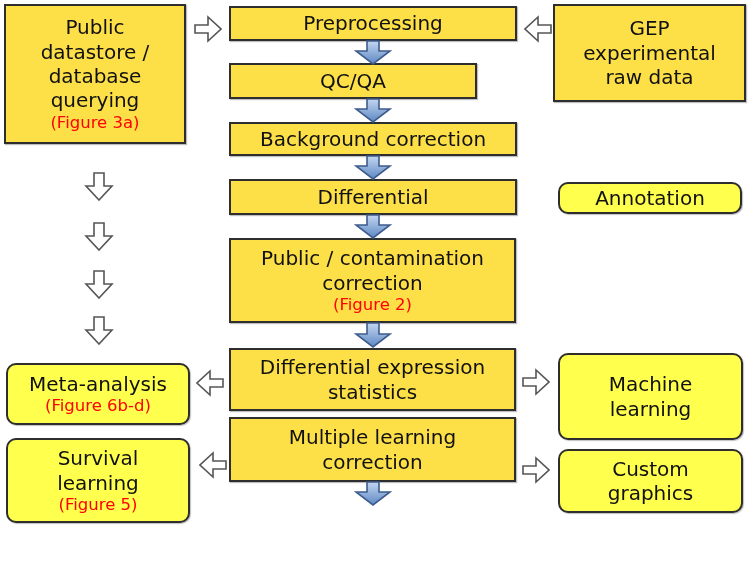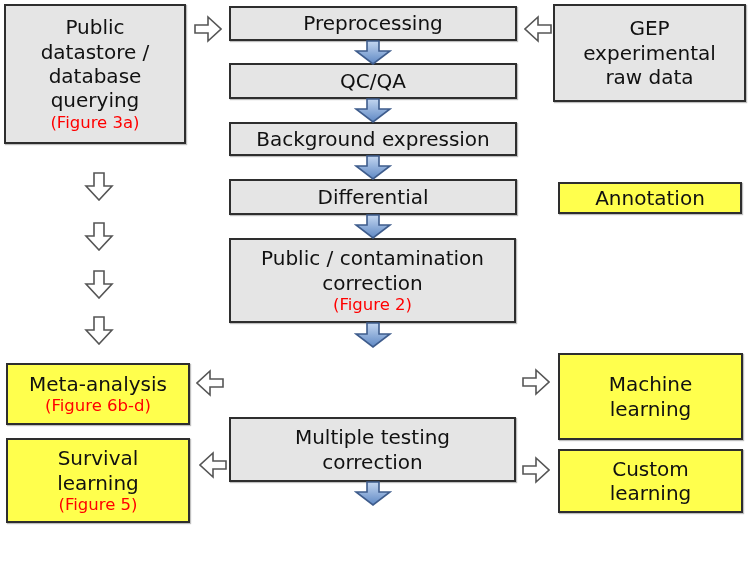--- a/index.html
+++ b/index.html
@@ -2,26 +2,26 @@
 <html><head>
 <meta charset="utf-8">
 <style>
   html,body { margin:0; padding:0; background:#fff; }
   .stage {
     position:relative; width:749px; height:568px; background:#ffffff;
     font-family:"DejaVu Sans", sans-serif; color:#111; overflow:hidden;
   }
   .box {
     position:absolute; box-sizing:border-box;
-    border:2px solid #2e2e2e; background:#e5e5e5;
+    border:2px solid #2e2e2e; background:#fde047;
     display:flex; flex-direction:column; align-items:center; justify-content:center;
     text-align:center; font-size:20px; line-height:1.22;
     box-shadow:1px 1px 1px rgba(0,0,0,0.25);
   }
-  .box.yellow { background:#ffff4d; }
+  .box.yellow { background:#ffff4d;border-radius:10px; }
   .label { white-space:pre-line; }
   .fig { color:#ff0000; font-size:16.5px; line-height:1.15; margin-top:1px; }
   .arr { position:absolute; }
 </style>
 </head>
 <body>
 
 <div class="stage">
 
   <svg width="0" height="0" style="position:absolute" aria-hidden="true">
@@ -49,41 +49,45 @@
   <div class="box yellow" style="left:6px;top:438px;width:184px;height:85px">
     <div class="label">Survival
 learning</div>
     <div class="fig">(Figure 5)</div>
   </div>
 
   <div class="box" style="left:229px;top:6px;width:288px;height:35px">
     <div class="label">Preprocessing</div>
   </div>
 
-  <div class="box" style="left:229px;top:63px;width:288px;height:36px">
+  <div class="box" style="left:229px;top:63px;width:248px;height:36px">
     <div class="label">QC/QA</div>
   </div>
 
   <div class="box" style="left:229px;top:122px;width:288px;height:34px">
-    <div class="label">Background expression</div>
+    <div class="label">Background correction</div>
   </div>
 
   <div class="box" style="left:229px;top:179px;width:288px;height:36px">
     <div class="label">Differential</div>
   </div>
 
   <div class="box" style="left:229px;top:238px;width:287px;height:85px">
     <div class="label">Public / contamination
 correction</div>
     <div class="fig">(Figure 2)</div>
   </div>
 
+  <div class="box" style="left:229px;top:348px;width:287px;height:63px">
+    <div class="label">Differential expression
+statistics</div>
+  </div>
 
   <div class="box" style="left:229px;top:417px;width:287px;height:65px">
-    <div class="label">Multiple testing
+    <div class="label">Multiple learning
 correction</div>
   </div>
 
 
   <div class="box" style="left:553px;top:4px;width:193px;height:98px">
     <div class="label">GEP
 experimental
 raw data</div>
   </div>
 
@@ -91,21 +95,21 @@
     <div class="label">Annotation</div>
   </div>
 
   <div class="box yellow" style="left:558px;top:353px;width:185px;height:87px">
     <div class="label">Machine
 learning</div>
   </div>
 
   <div class="box yellow" style="left:558px;top:449px;width:185px;height:64px">
     <div class="label">Custom
-learning</div>
+graphics</div>
   </div>
 
   <svg class="arr" style="left:354px;top:40px" width="38" height="25" viewBox="0 0 38 25">
     <polygon points="13,1 25,1 25,11 36,11 19,24 2,11 13,11" fill="url(#blueGrad)" stroke="#3e5c8c" stroke-width="1.6"></polygon>
   </svg>
   <svg class="arr" style="left:354px;top:98px" width="38" height="25" viewBox="0 0 38 25">
     <polygon points="13,1 25,1 25,11 36,11 19,24 2,11 13,11" fill="url(#blueGrad)" stroke="#3e5c8c" stroke-width="1.6"></polygon>
   </svg>
   <svg class="arr" style="left:354px;top:155px" width="38" height="25" viewBox="0 0 38 25">
     <polygon points="13,1 25,1 25,11 36,11 19,24 2,11 13,11" fill="url(#blueGrad)" stroke="#3e5c8c" stroke-width="1.6"></polygon>

